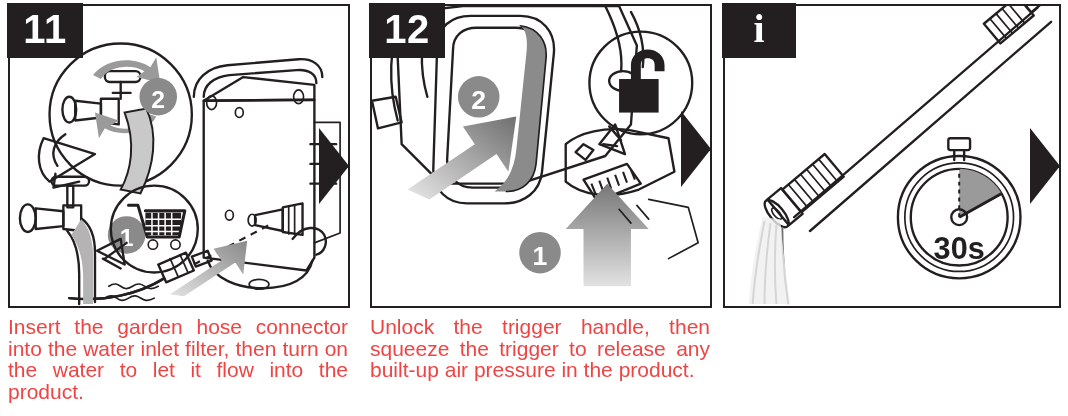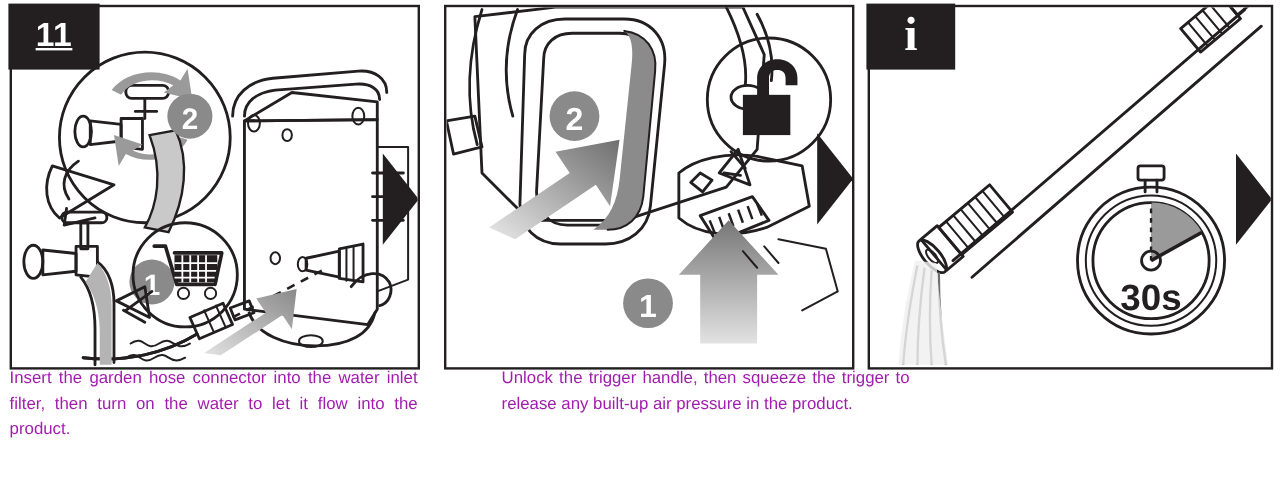--- a/index.html
+++ b/index.html
@@ -25,48 +25,48 @@
 
   .badge{
     position:absolute;left:-1px;top:-1px;
     background:#231f20;
     color:#fff;
     z-index:30;
     display:flex;align-items:center;justify-content:center;
     font-weight:bold;
     line-height:1;
   }
-  .badge-num{width:76px;height:52px;font-size:28px;letter-spacing:0.5px;padding-bottom:3px;text-decoration:underline;}
+  .badge-num{width:76px;height:52px;font-size:40px;letter-spacing:0.5px;padding-bottom:3px;}
   .badge-info{width:74px;height:52px;font-size:40px;font-family:"Liberation Serif",serif;padding-bottom:3px;}
 
   
   .nextarrow{
     position:absolute;right:-1px;top:122px;
     width:0;height:0;
     border-top:38px solid transparent;
     border-bottom:38px solid transparent;
     border-left:30px solid #231f20;
     z-index:25;
   }
   .nextarrow.up{top:105px;}
 
   .art{position:absolute;inset:0;}
   .art svg{display:block;width:100%;height:100%;}
 
   .caption{
     position:absolute;
-    top:304px;
-    font-size:14px;
+    top:316px;
+    font-size:21px;
     line-height:21.5px;
     text-align:justify;
     text-justify:inter-word;
-    color:#a21caf;
+    color:#ef4444;
   }
   .c1{left:8px;width:340px;}
-  .c2{left:370px;width:340px;margin-left:48px;}
+  .c2{left:370px;width:340px;}
   .c3{left:723px;width:338px;}
   .caption b{font-weight:bold;}
 
   .grayblob{fill:#8b8b8b;}
   .ln{fill:none;stroke:#231f20;stroke-width:2.4;stroke-linecap:round;stroke-linejoin:round;}
   .lnthin{fill:none;stroke:#231f20;stroke-width:1.7;stroke-linecap:round;stroke-linejoin:round;}
   .lnthick{fill:none;stroke:#231f20;stroke-width:3.2;stroke-linecap:round;stroke-linejoin:round;}
   .circbadge{fill:#8a8a8a;}
   .circbadge-txt{fill:#ffffff;font-family:"Liberation Sans",sans-serif;font-weight:bold;}
 </style>
@@ -250,20 +250,21 @@
             </g>
           </g>
 
           <path class="lnthin" d="M280 196 L320 204 L330 240 L300 256" fill="none"></path>
           <path class="lnthin" d="M250 206 L262 220 M268 202 L280 216"></path>
           <path class="ln" d="M0 96 L24 92 L30 118 L6 124 Z" fill="#fff"></path>
         </svg>
       </div>
       <div class="nextarrow up"></div>
     </div>
+    <div class="badge badge-num">12</div>
   </div>
 
   <div class="panel p3">
     <div class="frame">
       <div class="art">
         <svg viewBox="0 0 338 304" preserveAspectRatio="none">
 
           <path class="ln" d="M316 2 L70 214" fill="none"></path>
           <path class="ln" d="M330 16 L86 228" fill="none"></path>
 

